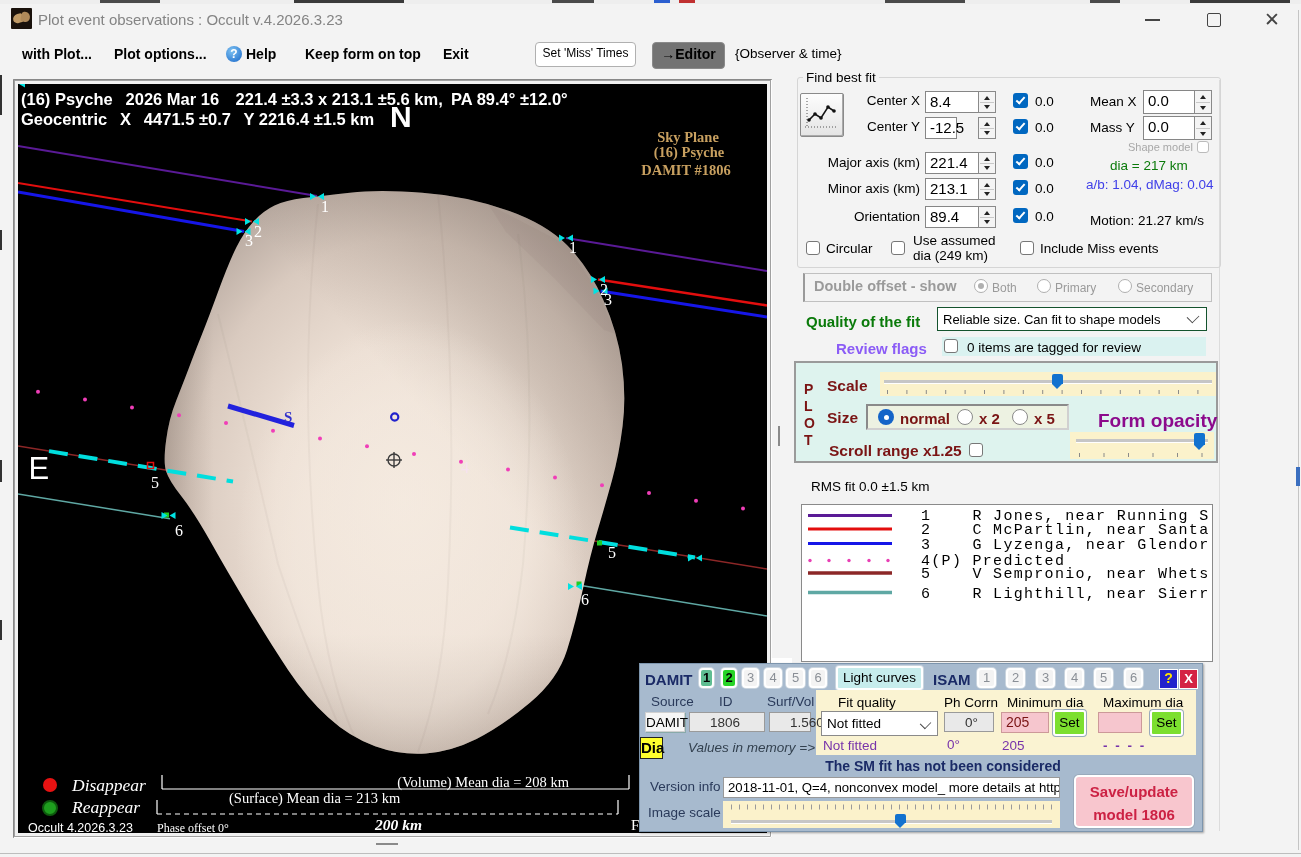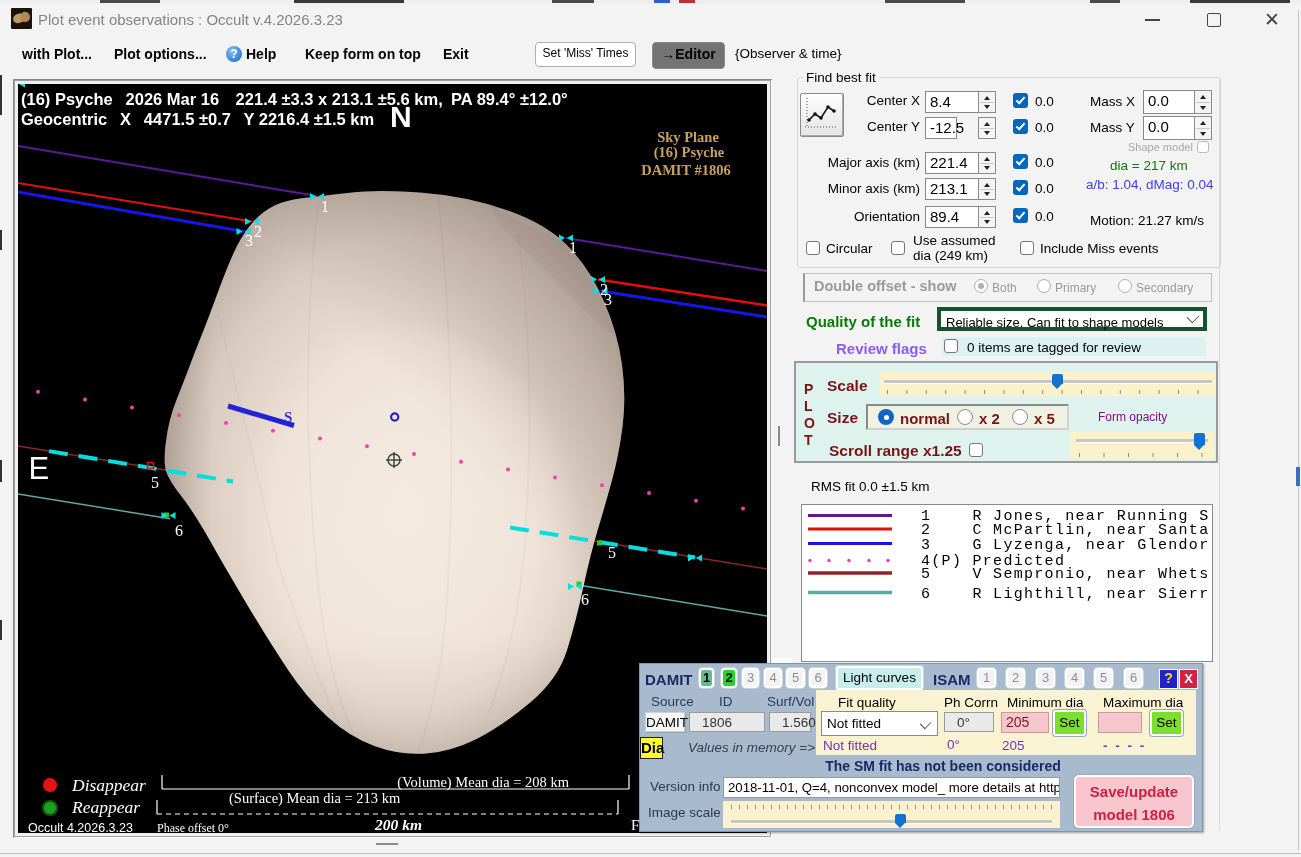--- a/index.html
+++ b/index.html
@@ -1,18 +1,18 @@
 <!DOCTYPE html>
 <html><head><meta charset="utf-8"><style>
 html,body{margin:0;padding:0;}
 body{width:1301px;height:857px;position:relative;background:#f3f3f3;font-family:"Liberation Sans",sans-serif;overflow:hidden;}
 .abs{position:absolute;}
 .lbl{position:absolute;font-size:13.5px;color:#000;white-space:nowrap;}
 .fld{position:absolute;background:#fff;border:1px solid #868686;font-size:15px;color:#000;padding:1px 0 0 4px;box-sizing:border-box;white-space:nowrap;}
-.sunk{position:absolute;background:#e9e9e9;border:1px solid #9a9a9a;font-size:13.5px;color:#333;padding:2px 0 0 12px;box-sizing:border-box;}
+.sunk{position:absolute;background:#e9e9e9;border:1px solid #9a9a9a;font-size:13.5px;color:#333;padding:2px 0 0 20px;box-sizing:border-box;}
 .spin{position:absolute;width:18px;background:#f4f4f4;border:1px solid #8a8a8a;box-sizing:border-box;}
 .spin:before{content:"";position:absolute;left:4.5px;top:3.5px;border-left:3.5px solid transparent;border-right:3.5px solid transparent;border-bottom:4.5px solid #222;}
 .spin:after{content:"";position:absolute;left:4.5px;bottom:3.5px;border-left:3.5px solid transparent;border-right:3.5px solid transparent;border-top:4.5px solid #222;}
 .spin i{position:absolute;left:1px;right:1px;top:50%;height:1px;background:#c8c8c8;}
 .cbb{position:absolute;width:15px;height:15px;background:#0067c0;border-radius:3px;}
 .cbb:after{content:"";position:absolute;left:3px;top:4px;width:7px;height:3px;border-left:2px solid #fff;border-bottom:2px solid #fff;transform:rotate(-48deg);}
 .cbw{position:absolute;width:14px;height:14px;background:#fff;border:1px solid #777;border-radius:3px;box-sizing:border-box;}
 .rad{position:absolute;width:14px;height:14px;border-radius:50%;background:#fff;border:1px solid #8a8a8a;box-sizing:border-box;}
 .btn31,.btn32,.btn3g{position:absolute;border-radius:4px;border:2px solid #fff;box-shadow:0 0 0 1px #c9d4de;text-align:center;font-weight:bold;font-size:13px;color:#000;box-sizing:border-box;}
 .btn3g{color:#8a8f96;font-weight:normal;background:#f3f3f3;}
@@ -252,21 +252,21 @@
       </g>
 </svg></div>
 
 <div class="lbl" style="left:846px;top:93px;width:74px;text-align:right;">Center X</div>
 <div class="fld" style="left:925px;top:91px;width:54px;height:22px;">8.4</div>
 <div class="spin" style="left:978px;top:91px;height:22px;">
     <i></i>
   </div>
 <div class="cbb" style="left:1013px;top:93px;"></div>
 <div class="lbl" style="left:1035px;top:94px;">0.0</div>
-<div class="lbl" style="left:1090px;top:94px;">Mass X</div>
+<div class="lbl" style="left:1090px;top:94px;">Mean X</div>
 <div class="fld" style="left:1143px;top:90px;width:52px;height:24px;">0.0</div>
 <div class="spin" style="left:1194px;top:90px;height:24px;">
     <i></i>
   </div>
 
 <div class="lbl" style="left:846px;top:119px;width:74px;text-align:right;">Center Y</div>
 <div class="fld" style="left:925px;top:117px;width:32px;height:22px;">-12.5</div>
 <div class="spin" style="left:978px;top:117px;height:22px;">
     <i></i>
   </div>
@@ -319,21 +319,21 @@
 <div class="abs" style="left:814px;top:278px;font-size:14.5px;font-weight:bold;color:#9a9a9a;">Double offset - show</div>
 <div class="rad" style="left:974px;top:279px;border-color:#b0b0b0;"></div>
 <div class="abs" style="left:978px;top:283px;width:6px;height:6px;border-radius:50%;background:#b0b0b0;"></div>
 <div class="abs" style="left:992px;top:281px;font-size:12px;color:#9a9a9a;">Both</div>
 <div class="rad" style="left:1037px;top:279px;border-color:#b0b0b0;"></div>
 <div class="abs" style="left:1055px;top:281px;font-size:12px;color:#9a9a9a;">Primary</div>
 <div class="rad" style="left:1118px;top:279px;border-color:#b0b0b0;"></div>
 <div class="abs" style="left:1136px;top:281px;font-size:12px;color:#9a9a9a;">Secondary</div>
 
 <div class="abs" style="left:806px;top:313px;font-size:15px;font-weight:bold;color:#0a7a0a;">Quality of the fit</div>
-<div class="abs" style="left:937px;top:307px;width:270px;height:24px;background:#fff;border:4px solid #14532d;box-sizing:border-box;font-size:13px;padding:4px 0 0 5px;">Reliable size. Can fit to shape models</div>
+<div class="abs" style="left:937px;top:307px;width:270px;height:24px;background:#fff;border:1px solid #14532d;box-sizing:border-box;font-size:13px;padding:4px 0 0 5px;">Reliable size. Can fit to shape models</div>
 <div class="abs" style="left:1188px;top:312px;width:9px;height:9px;border-left:1.5px solid #444;border-bottom:1.5px solid #444;transform:rotate(-45deg) scale(1,0.8);"></div>
 <div class="abs" style="left:836px;top:340px;font-size:15px;font-weight:bold;color:#8b5cf6;">Review flags</div>
 <div class="abs" style="left:942px;top:337px;width:264px;height:19px;background:#daf2f0;"></div>
 <div class="cbw" style="left:944px;top:339px;"></div>
 <div class="abs" style="left:967px;top:340px;font-size:13.5px;">0 items are tagged for review</div>
 
 <div class="abs" style="left:794px;top:361px;width:424px;height:102px;background:#def3ee;border:2px solid #9a9a9a;box-sizing:border-box;"></div>
 <div class="abs maroon" style="left:804px;top:381px;font-size:14px;line-height:17px;">P<br>L<br>O<br>T</div>
 <div class="abs maroon" style="left:827px;top:377px;font-size:15.5px;">Scale</div>
 <div class="abs cream" style="left:880px;top:372px;width:336px;height:24px;"></div>
@@ -344,21 +344,21 @@
 <div class="thumb" style="left:1052px;top:374px;height:10px;"></div>
 <div class="abs maroon" style="left:827px;top:409px;font-size:15.5px;">Size</div>
 <div class="abs" style="left:866px;top:404px;width:203px;height:26px;background:#edf2e2;border:2px solid #8a8a8a;border-right-color:#d0d0d0;border-bottom-color:#d0d0d0;box-sizing:border-box;"></div>
 <div class="abs" style="left:878px;top:409px;width:16px;height:16px;border-radius:50%;background:#1464c8;"></div>
 <div class="abs" style="left:883.5px;top:414.5px;width:5px;height:5px;border-radius:50%;background:#fff;"></div>
 <div class="abs maroon" style="left:900px;top:410px;font-size:15px;">normal</div>
 <div class="rad" style="left:957px;top:409px;width:16px;height:16px;"></div>
 <div class="abs maroon" style="left:979px;top:410px;font-size:15px;">x 2</div>
 <div class="rad" style="left:1012px;top:409px;width:16px;height:16px;"></div>
 <div class="abs maroon" style="left:1034px;top:410px;font-size:15px;">x 5</div>
-<div class="abs" style="left:1098px;top:410px;font-size:12px;font-weight:normal;color:#8c0a8c;">Form opacity</div>
+<div class="abs" style="left:1098px;top:410px;font-size:19px;font-weight:bold;color:#8c0a8c;">Form opacity</div>
 <div class="abs maroon" style="left:829px;top:442px;font-size:15.5px;">Scroll range x1.25</div>
 <div class="cbw" style="left:969px;top:443px;"></div>
 <div class="abs cream" style="left:1070px;top:432px;width:144px;height:27px;"></div>
 <div class="abs" style="left:1076px;top:439px;width:132px;height:3px;background:#c6c6c6;border-bottom:1px solid #fff;"></div>
 <svg class="abs" style="left:1070px;top:432px;" width="144" height="27" viewBox="0 0 144 27">
     <line x1="9" y1="23" x2="141" y2="23" stroke="#8a8a8a" stroke-width="4" stroke-dasharray="1 23.5"></line>
   </svg>
 <div class="thumb" style="left:1194px;top:433px;height:12px;"></div>
 
 <div class="abs" style="left:811px;top:479px;font-size:13.5px;">RMS fit 0.0 ±1.5 km</div>

